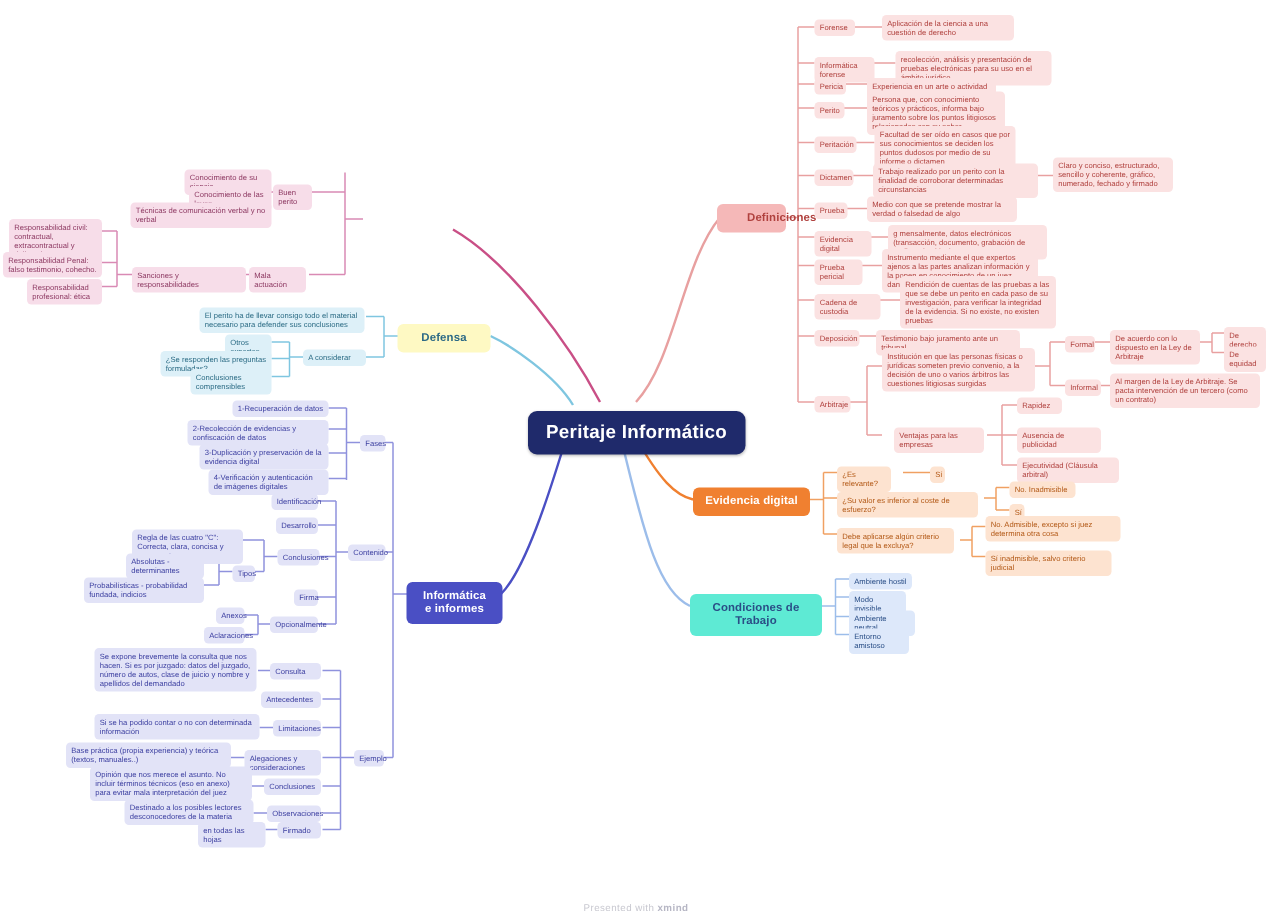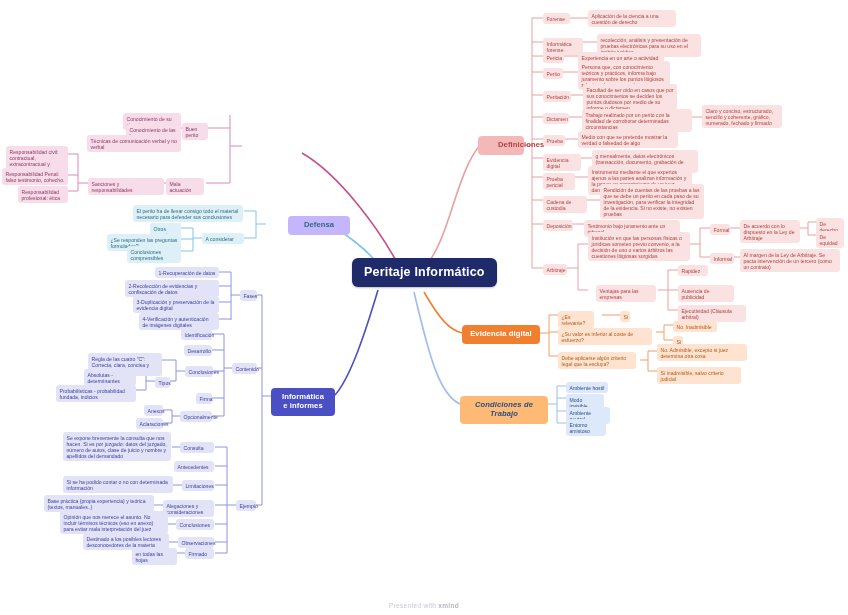--- a/index.html
+++ b/index.html
@@ -25,25 +25,25 @@
     padding:7px 12px;letter-spacing:.2px;
     box-shadow:0 1px 2px rgba(0,0,0,.25);
     white-space:nowrap;
   }
   
   .main{
     color:#ffffff;font-weight:bold;font-size:7.6px;border-radius:4px;
     padding:5px 8px;letter-spacing:.1px;
   }
   .m-pink{background:#c94f86;}
-  .m-blue-l{background:#c4b5fd;color:#2d6a86;margin-left:23px;}
+  .m-blue-l{background:#fef9c3;color:#2d6a86;}
   .m-indigo{background:#4a4fc4;}
   .m-red{background:#f5b8b8;color:#b0413e;padding-left:20px;}
   .m-orange{background:#f08030;}
-  .m-blue{background:#fdba74;color:#2a4e86;font-style:italic;}
+  .m-blue{background:#5eead4;color:#2a4e86;}
 
   
   .lf{font-size:5.1px;border-radius:3px;padding:2.5px 3.5px;}
 
   .f-pink{background:#f7dde9;color:#8e3a63;}
   .f-cyan{background:#ddf0f8;color:#2c6c85;}
   .f-indigo{background:#e2e3f7;color:#3c3fa0;}
   .f-red{background:#fbe2e2;color:#b0413e;}
   .f-orange{background:#fde3d0;color:#b35a18;}
   .f-blue{background:#dde8fa;color:#2a4e86;}
@@ -225,21 +225,21 @@
 
       <path d="M548 404 L 557 404" stroke="#9cbdea"></path>
       <path d="M557 386 L 557 423" stroke="#9cbdea"></path>
       <path d="M557 386 L 566 386" stroke="#9cbdea"></path>
       <path d="M557 398 L 566 398" stroke="#9cbdea"></path>
       <path d="M557 411 L 566 411" stroke="#9cbdea"></path>
       <path d="M557 423 L 566 423" stroke="#9cbdea"></path>
     </g>
   </svg>
 
-  <div class="node root" style="left:352px;top:258px;">Peritaje Informático</div>
+  <div class="node root" style="left:352px;top:274px;">Peritaje Informático</div>
 
 
   <div class="node lf f-pink" style="left:182px;top:123px;width:26px;">Buen perito</div>
   <div class="node lf f-pink" style="left:123px;top:113px;width:58px;">Conocimiento de su ciencia</div>
   <div class="node lf f-pink" style="left:126px;top:124px;width:55px;">Conocimiento de las leyes</div>
   <div class="node lf f-pink" style="left:87px;top:135px;width:94px;">Técnicas de comunicación verbal y no verbal</div>
 
   <div class="node lf f-pink" style="left:166px;top:178px;width:38px;">Mala actuación</div>
   <div class="node lf f-pink" style="left:88px;top:178px;width:76px;">Sanciones y responsabilidades</div>
   <div class="node lf f-pink" style="left:6px;top:146px;width:62px;">Responsabilidad civil: contractual, extracontractual y delictual</div>

